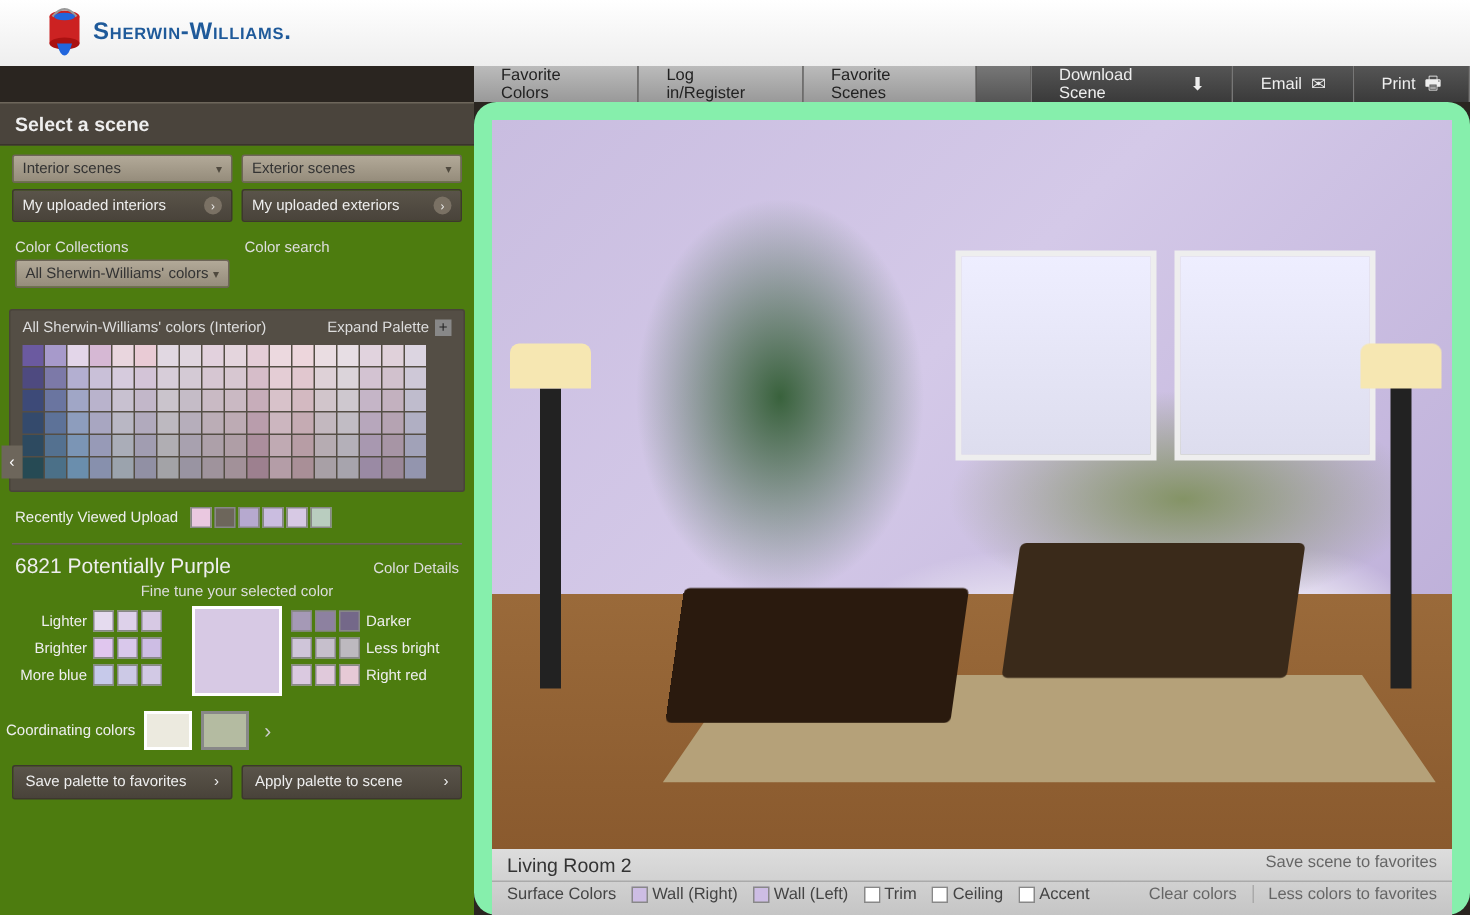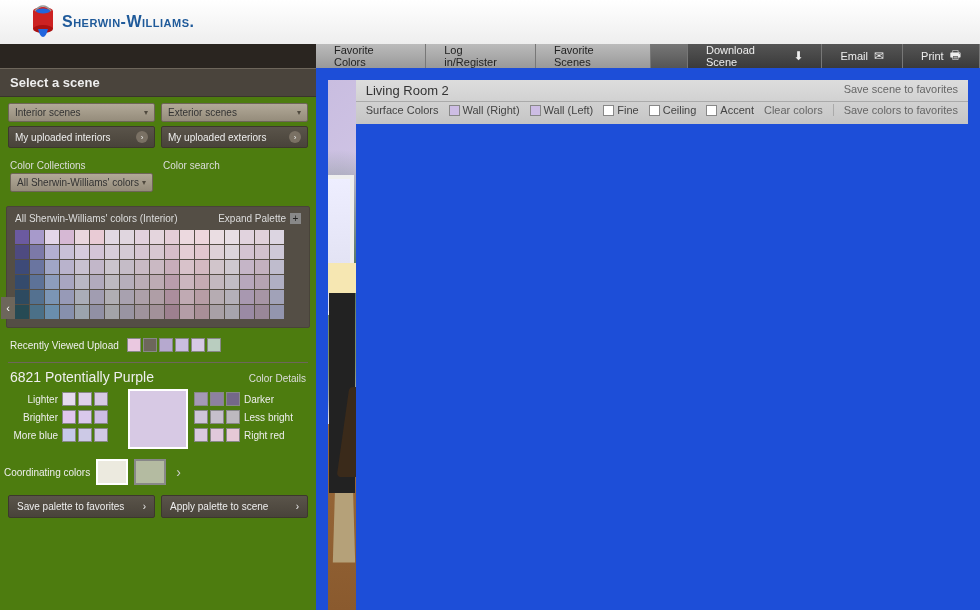--- a/index.html
+++ b/index.html
@@ -67,21 +67,21 @@
 .big-sw { width: 60px; height: 60px; border: 2px solid #fff; margin: 0 6px; }
 
 .coord { padding: 4px 4px 6px; display: flex; align-items: center; gap: 6px; font-size: 10px; }
 .coord .csw { width: 32px; height: 26px; border: 2px solid #888; cursor: pointer; }
 .coord .csw.sel { border-color: #fff; }
 .coord .more { color: #ccc; font-size: 14px; cursor: pointer; margin-left: 4px; }
 
 .bottom-btns { padding: 4px 8px 8px; display: flex; gap: 6px; }
 .bbtn { flex: 1; background: linear-gradient(#5a544a,#49433a); color: #eee; font-size: 10px; padding: 5px 8px; border-radius: 2px; display: flex; justify-content: space-between; align-items: center; cursor: pointer; border: 1px solid #3d372e; }
 
-.canvas { flex: 1; display: flex; flex-direction: row; background: #1d4ed8; padding: 12px 12px 0 12px; }
+.canvas { flex: 1; display: flex; flex-direction: column; background: #86efac; padding: 12px 12px 0 12px; border-radius: 15px; }
 .scene-img { flex: 1; background: linear-gradient(135deg, #c9bde0 0%, #d4c9e8 40%, #b8a9d5 100%); position: relative; overflow: hidden; }
 .scene-img::before { content:""; position: absolute; inset: 0; background:
   linear-gradient(transparent 65%, #9a6a3a 65%, #8a5a2e 100%),
   radial-gradient(ellipse 260px 120px at 72% 52%, rgba(120,140,80,0.85), transparent 60%),
   radial-gradient(ellipse 160px 220px at 30% 38%, rgba(30,80,30,0.85), transparent 60%),
   radial-gradient(ellipse 180px 100px at 55% 73%, #fff, transparent 68%),
   radial-gradient(ellipse 120px 80px at 84% 70%, #fff, transparent 68%);
 }
 .scene-img::after { content:""; position:absolute; left:54%; top:58%; width:190px; height:90px; background:#3a2a1a; border-radius:4px; transform:skewX(-8deg); box-shadow: -220px 30px 0 0 #2a1a0e; }
 
@@ -312,20 +312,21 @@
         </div>
     </div>
 
     <div class="divider"></div>
 
     <div class="selcolor">
       <div class="selcolor-head">
         <span class="name">6821 Potentially Purple</span>
         <span class="det">Color Details</span>
       </div>
+      <div class="fine-lbl">Fine tune your selected color</div>
       <div style="display:flex; align-items:center;">
         <div style="flex:1">
           <div class="tune-row">
               <span class="tl">Lighter</span>
               <div class="tune-sw" id="t-lighter">
                 <div style="background: rgb(229, 219, 239);"></div>
                 <div style="background: rgb(221, 209, 234);"></div>
                 <div style="background: rgb(215, 201, 228);"></div>
               </div>
             </div>
@@ -416,29 +417,29 @@
           <div class="surf">
               <div class="chk" id="sc1" style="background: rgb(205, 189, 228);"></div>
               <span>Wall (Right)</span>
             </div>
           <div class="surf">
               <div class="chk" id="sc2" style="background: rgb(205, 189, 228);"></div>
               <span>Wall (Left)</span>
             </div>
           <div class="surf">
               <div class="chk"></div>
-              <span>Fine</span>
+              <span>Trim</span>
             </div>
           <div class="surf">
               <div class="chk"></div>
               <span>Ceiling</span>
             </div>
           <div class="surf">
               <div class="chk"></div>
               <span>Accent</span>
             </div>
         </div>
         <span class="clear">Clear colors</span>
-        <span class="sfav2">Save colors to favorites</span>
+        <span class="sfav2">Less colors to favorites</span>
       </div>
     </div>
   </div>
 </div>
 
 </body></html>

